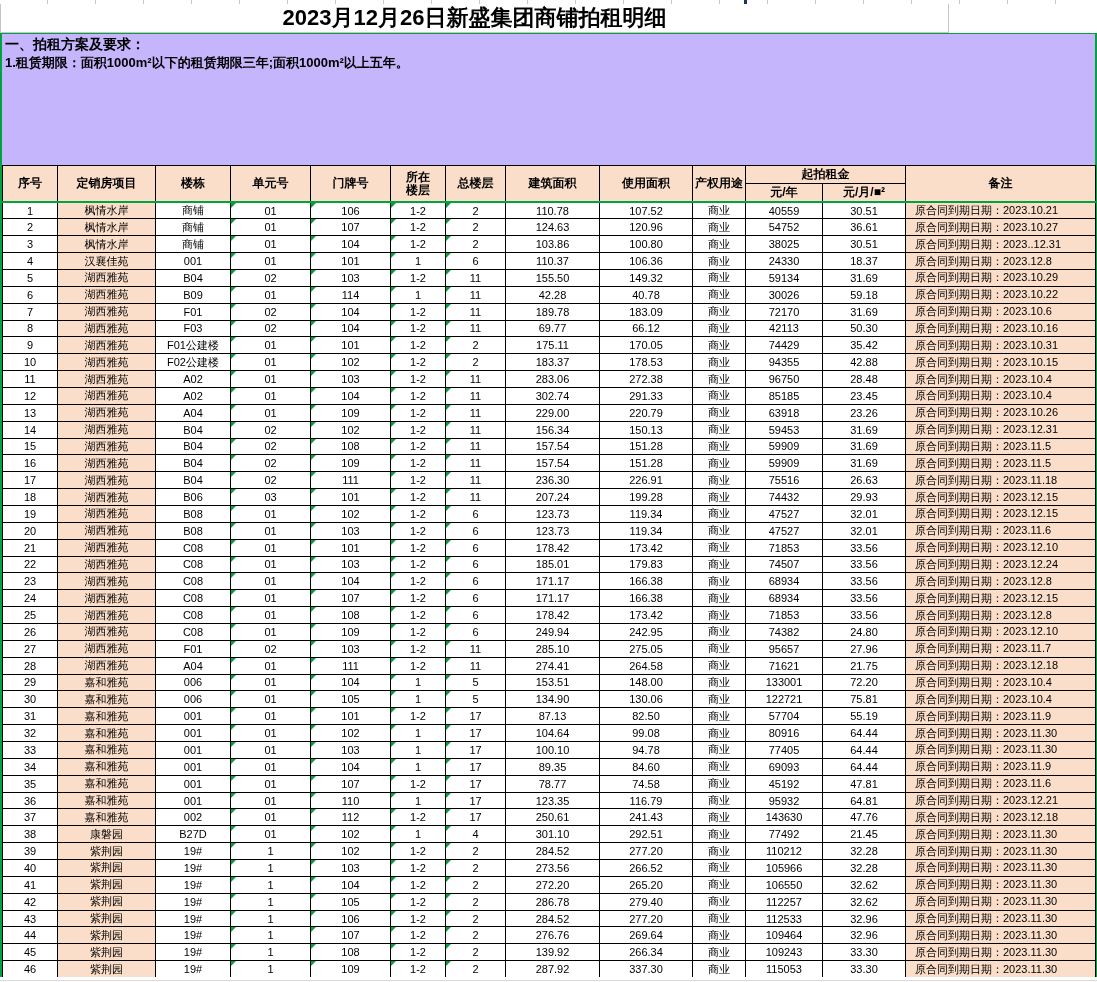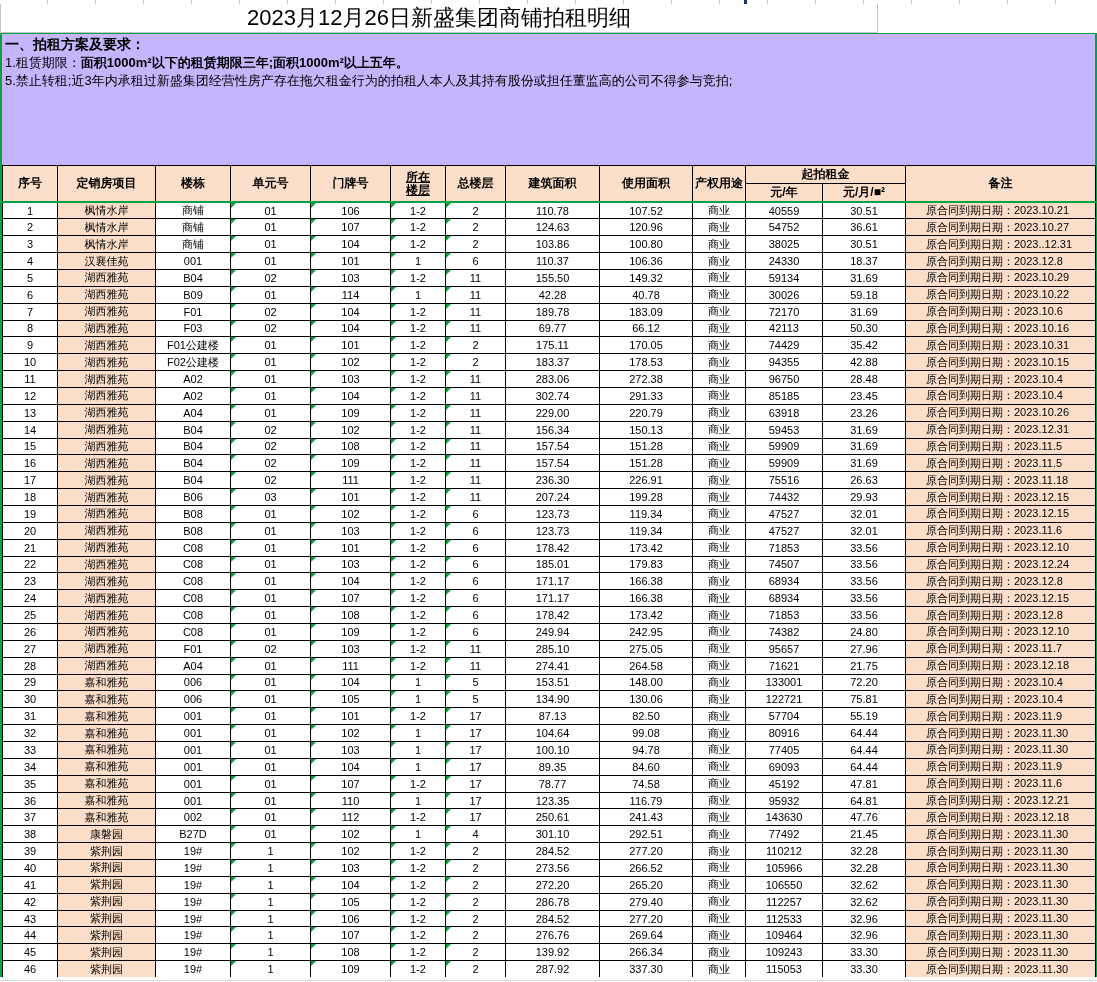--- a/index.html
+++ b/index.html
@@ -3,42 +3,42 @@
 <meta charset="utf-8">
 <style>
   * { margin:0; padding:0; box-sizing:border-box; }
   html,body { width:1097px; height:982px; background:#ffffff; overflow:hidden;
     font-family:"Liberation Sans","DejaVu Sans",sans-serif; color:#000; }
   
   .topstrip { position:relative; height:4px; width:1097px; background:#fff;
     background-image:repeating-linear-gradient(90deg, transparent 0px, transparent 47px, #c9c9c9 47px, #c9c9c9 48px); }
   .navtick { position:absolute; left:744px; top:0; width:3px; height:4px; background:#17375e; }
   
-  .titlerow { height:29px; width:878px; border:1px solid #c6c6c6; border-top:none;
+  .titlerow { height:29px; width:949px; border:1px solid #c6c6c6; border-top:none;
     display:flex; align-items:center; justify-content:center;
-    font-size:22px; font-weight:normal; letter-spacing:0px; }
+    font-size:22px; font-weight:bold; letter-spacing:0px; }
   
   .frame { width:1097px; height:944px; border-left:2px solid #00A33D; border-right:2px solid #00A33D;
     border-bottom:2px solid #00A33D; border-top:1px solid #00A33D; background:#c4b5fd; }
   .notes { height:131px; overflow:hidden; padding:1px 2px 0 3px; font-size:13px; line-height:18.7px; }
   .notes .head { font-size:14px; font-weight:bold; }
-  .notes .b { font-weight:normal;text-align:right; }
+  .notes .b { font-weight:bold;text-align:right; }
   .notes .r { font-weight:bold; }
   
   table { border-collapse:collapse; table-layout:fixed; width:1093px; }
   th,td { border:1px solid #000; text-align:center; vertical-align:middle; overflow:hidden;
     white-space:nowrap; position:relative; }
   th { background:#FBDEC9; font-size:12px; font-weight:bold; padding:0; }
   thead tr.r1 { height:15px; }
   thead tr.r2 { height:18px; }
   th.gbot { border-bottom:2px solid #00A33D; }
   td { font-size:11px; height:16.87px; padding:0 1px; background:#fff; }
   td.peach { background:#FBDEC9; }
-  td.left { text-align:left; padding-left:20px;margin-left:12px; }
-  .narrowwrap { display:block; width:28px; margin:0 auto; white-space:normal; line-height:13px;text-decoration:underline; }
+  td.left { text-align:left; padding-left:9px;margin-left:12px; }
+  .narrowwrap { display:block; width:28px; margin:0 auto; white-space:normal; line-height:13px; }
   .flag { position:absolute; top:0; left:0; width:0; height:0;
     border-top:5px solid #00A33D; border-right:5px solid transparent; }
   
   col.c-seq{width:55px} col.c-project{width:98px} col.c-building{width:75px}
   col.c-unit{width:80px} col.c-door{width:80px} col.c-floor{width:55px}
   col.c-floors{width:60px} col.c-abuild{width:94px} col.c-ause{width:93px}
   col.c-usage{width:53px} col.c-ryear{width:77px} col.c-rmonth{width:83px}
   col.c-remark{width:190px}
   .bottomstrip { height:4px; width:1097px; border-bottom:1px solid #d9d9d9; background:#fff; }
 </style>
@@ -49,21 +49,20 @@
   <div class="navtick"></div>
 </div>
 
 <div class="titlerow">2023月12月26日新盛集团商铺拍租明细</div>
 
 <div class="frame">
 
   <div class="notes">
     <div class="head">一、拍租方案及要求：</div>
     <div><span class="b">1.租赁期限：</span><span class="r">面积1000m²以下的租赁期限三年;面积1000m²以上五年。</span></div>
-    <div><span class="b">5.禁止转租;近3年内承租过新盛集团经营性房产存在拖欠租金行为的拍租人本人及其持有股份或担任董监高的公司不得参与竞拍;</span><span class="r"></span></div>
   </div>
 
   <table>
     <colgroup>
       <col class="c-seq">
         <col class="c-project">
         <col class="c-building">
         <col class="c-unit">
       <col class="c-door">
         <col class="c-floor">

